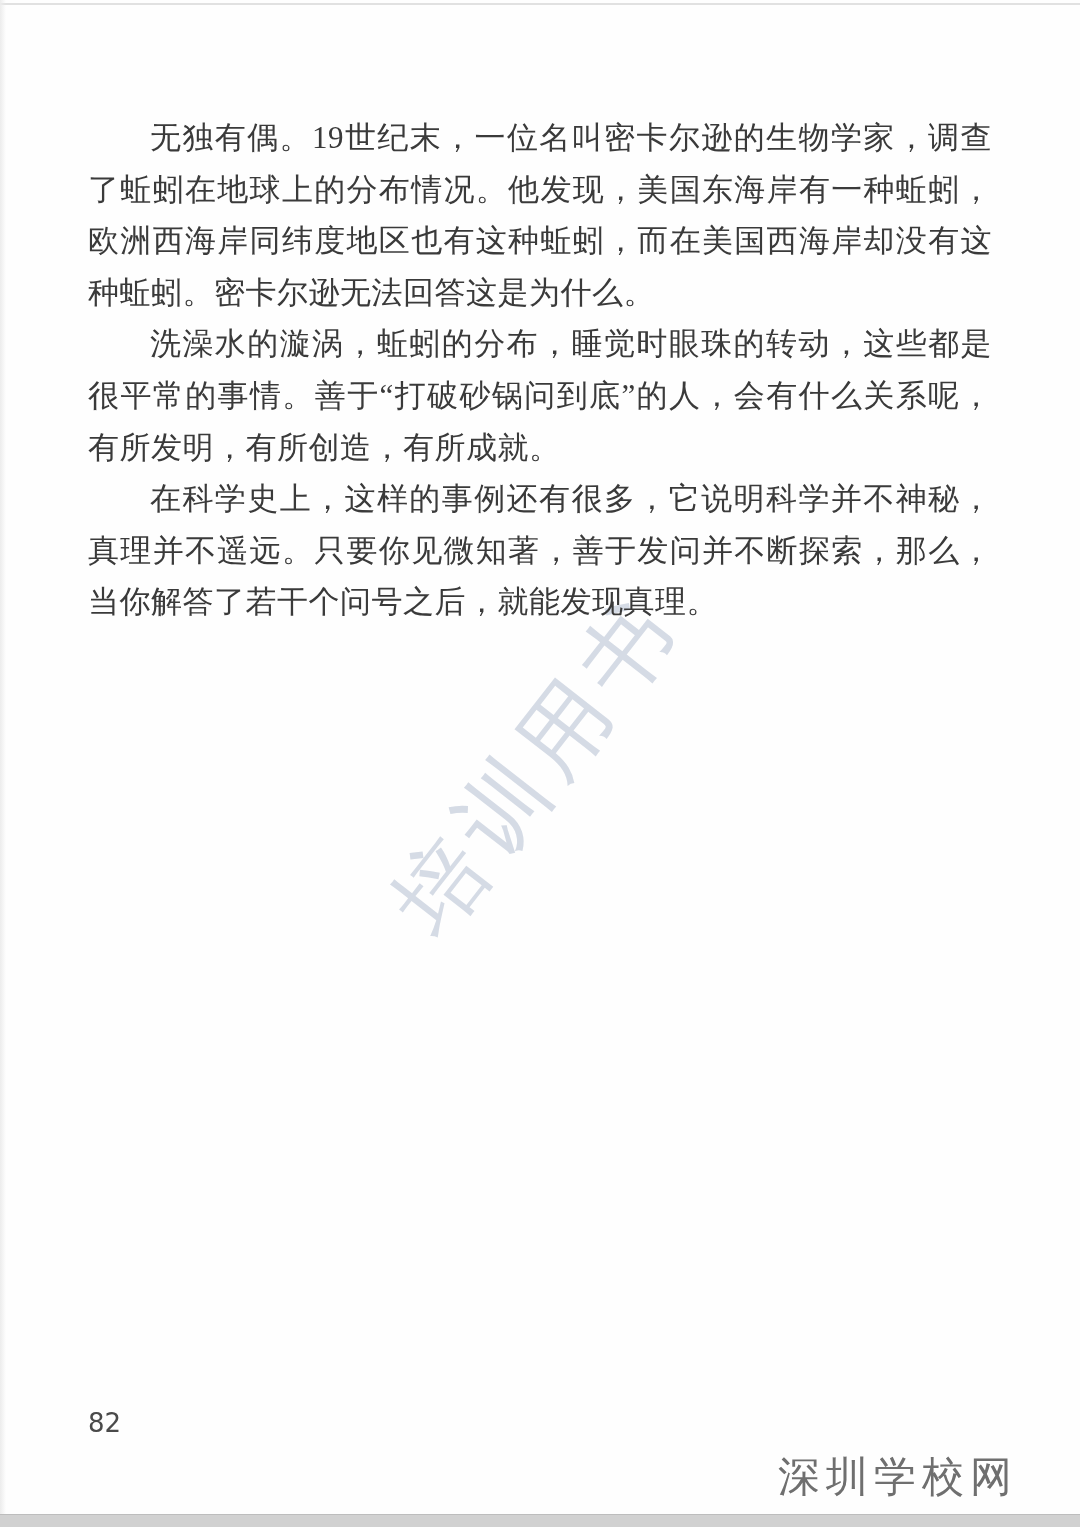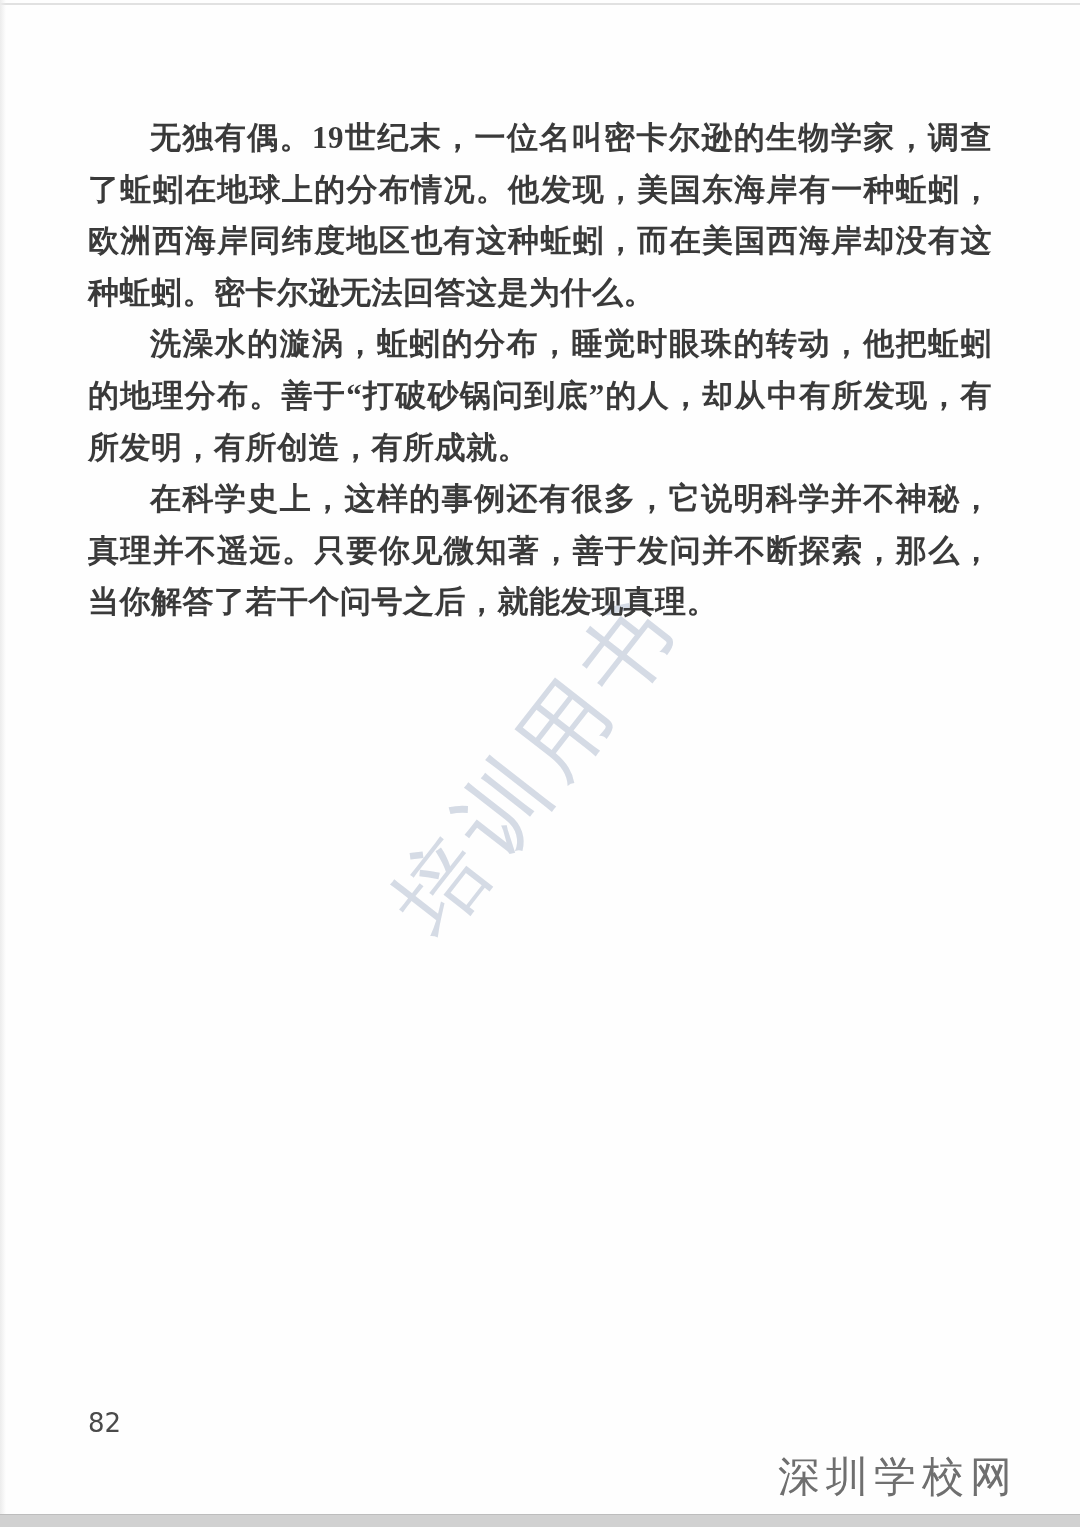--- a/index.html
+++ b/index.html
@@ -44,21 +44,20 @@
     font-size: 31px;
     line-height: 51.6px;
     color: #3a3a3a;
     text-align: justify;
     letter-spacing: 0.5px;
   }
   .text-block p {
     margin: 0;
     padding: 0;
     text-indent: 2em;
-    font-weight: bold;
   }
   
   .watermark-diagonal {
     position: absolute;
     left: 537px;
     top: 765px;
     transform: translate(-50%, -50%) rotate(-52deg);
     font-size: 90px;
     letter-spacing: 10px;
     white-space: nowrap;
@@ -89,21 +88,21 @@
 
 <div class="page">
 
   <div class="edge-top"></div>
   <div class="edge-left"></div>
 
   <div class="watermark-diagonal">培训用书</div>
 
   <main class="text-block">
     <p>无独有偶。19世纪末，一位名叫密卡尔逊的生物学家，调查了蚯蚓在地球上的分布情况。他发现，美国东海岸有一种蚯蚓，欧洲西海岸同纬度地区也有这种蚯蚓，而在美国西海岸却没有这种蚯蚓。密卡尔逊无法回答这是为什么。</p>
-    <p>洗澡水的漩涡，蚯蚓的分布，睡觉时眼珠的转动，他把蚯蚓的地理分布。善于“打破砂锅问到底”的人，却从中有所发现，有所发明，有所创造，有所成就。</p>
+    <p>洗澡水的漩涡，蚯蚓的分布，睡觉时眼珠的转动，这些都是很平常的事情。善于“打破砂锅问到底”的人，会有什么关系呢，有所发明，有所创造，有所成就。</p>
     <p>在科学史上，这样的事例还有很多，它说明科学并不神秘，真理并不遥远。只要你见微知著，善于发问并不断探索，那么，当你解答了若干个问号之后，就能发现真理。</p>
   </main>
 
   <div class="page-number">82</div>
 
   <div class="site-watermark">深圳学校网</div>
 
   <div class="edge-bottom"></div>
 
 </div>

